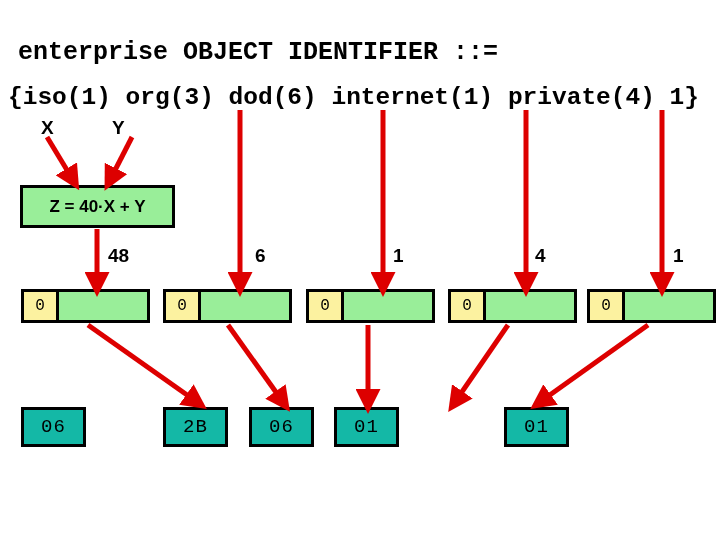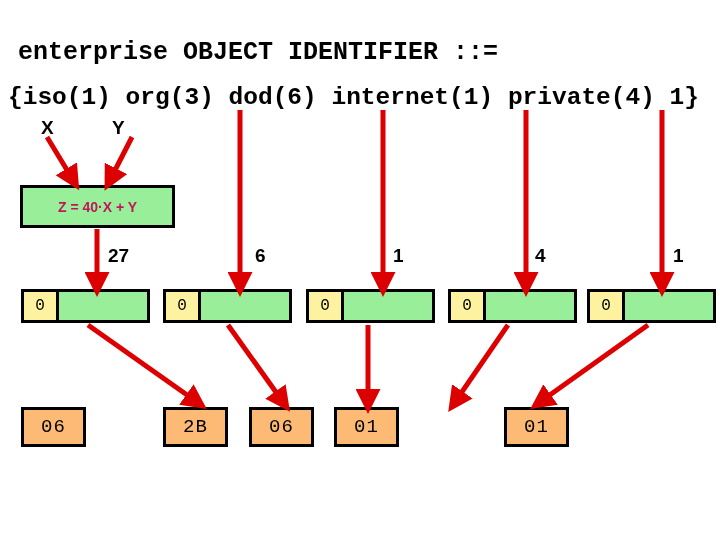--- a/index.html
+++ b/index.html
@@ -53,22 +53,22 @@
     background: #99ee99;
     border: 3px solid #000000;
     box-sizing: border-box;
     display: flex;
     align-items: center;
     justify-content: center;
   }
   #formula-text {
     font-family: "Liberation Sans", sans-serif;
     font-weight: bold;
-    font-size: 14px;
-    color: #be185d;
+    font-size: 17px;
+    color: #000000;
   }
 
   .oid-box {
     position: absolute;
     top: 289px;
     height: 34px;
     border: 3px solid #000000;
     box-sizing: border-box;
     display: flex;
     background: #99ee99;
@@ -98,21 +98,21 @@
     color: #000000;
   }
 
   .hex-box {
     position: absolute;
     top: 407px;
     width: 65px;
     height: 40px;
     border: 3px solid #000000;
     box-sizing: border-box;
-    background: #fdba74;
+    background: #14b8a6;
     display: flex;
     align-items: center;
     justify-content: center;
     font-family: "Liberation Mono", monospace;
     font-size: 19px;
     color: #000000;
     letter-spacing: 1px;
     text-align: center;
   }
 
@@ -156,21 +156,21 @@
   </div>
   <div class="oid-box" style="left:448px; width:129px;">
     <div class="oid-flag">0</div>
     <div class="oid-value"></div>
   </div>
   <div class="oid-box" style="left:587px; width:129px;">
     <div class="oid-flag">0</div>
     <div class="oid-value"></div>
   </div>
 
-  <div class="num-label" style="left:108px; top:245px;">27</div>
+  <div class="num-label" style="left:108px; top:245px;">48</div>
   <div class="num-label" style="left:255px; top:245px;">6</div>
   <div class="num-label" style="left:393px; top:245px;">1</div>
   <div class="num-label" style="left:535px; top:245px;">4</div>
   <div class="num-label" style="left:673px; top:245px;">1</div>
 
   <div class="hex-box" style="left:21px;">06</div>
   <div class="hex-box" style="left:163px;">2B</div>
   <div class="hex-box" style="left:249px;">06</div>
   <div class="hex-box" style="left:334px;">01</div>
   <div class="hex-box" style="left:504px;">01</div>

